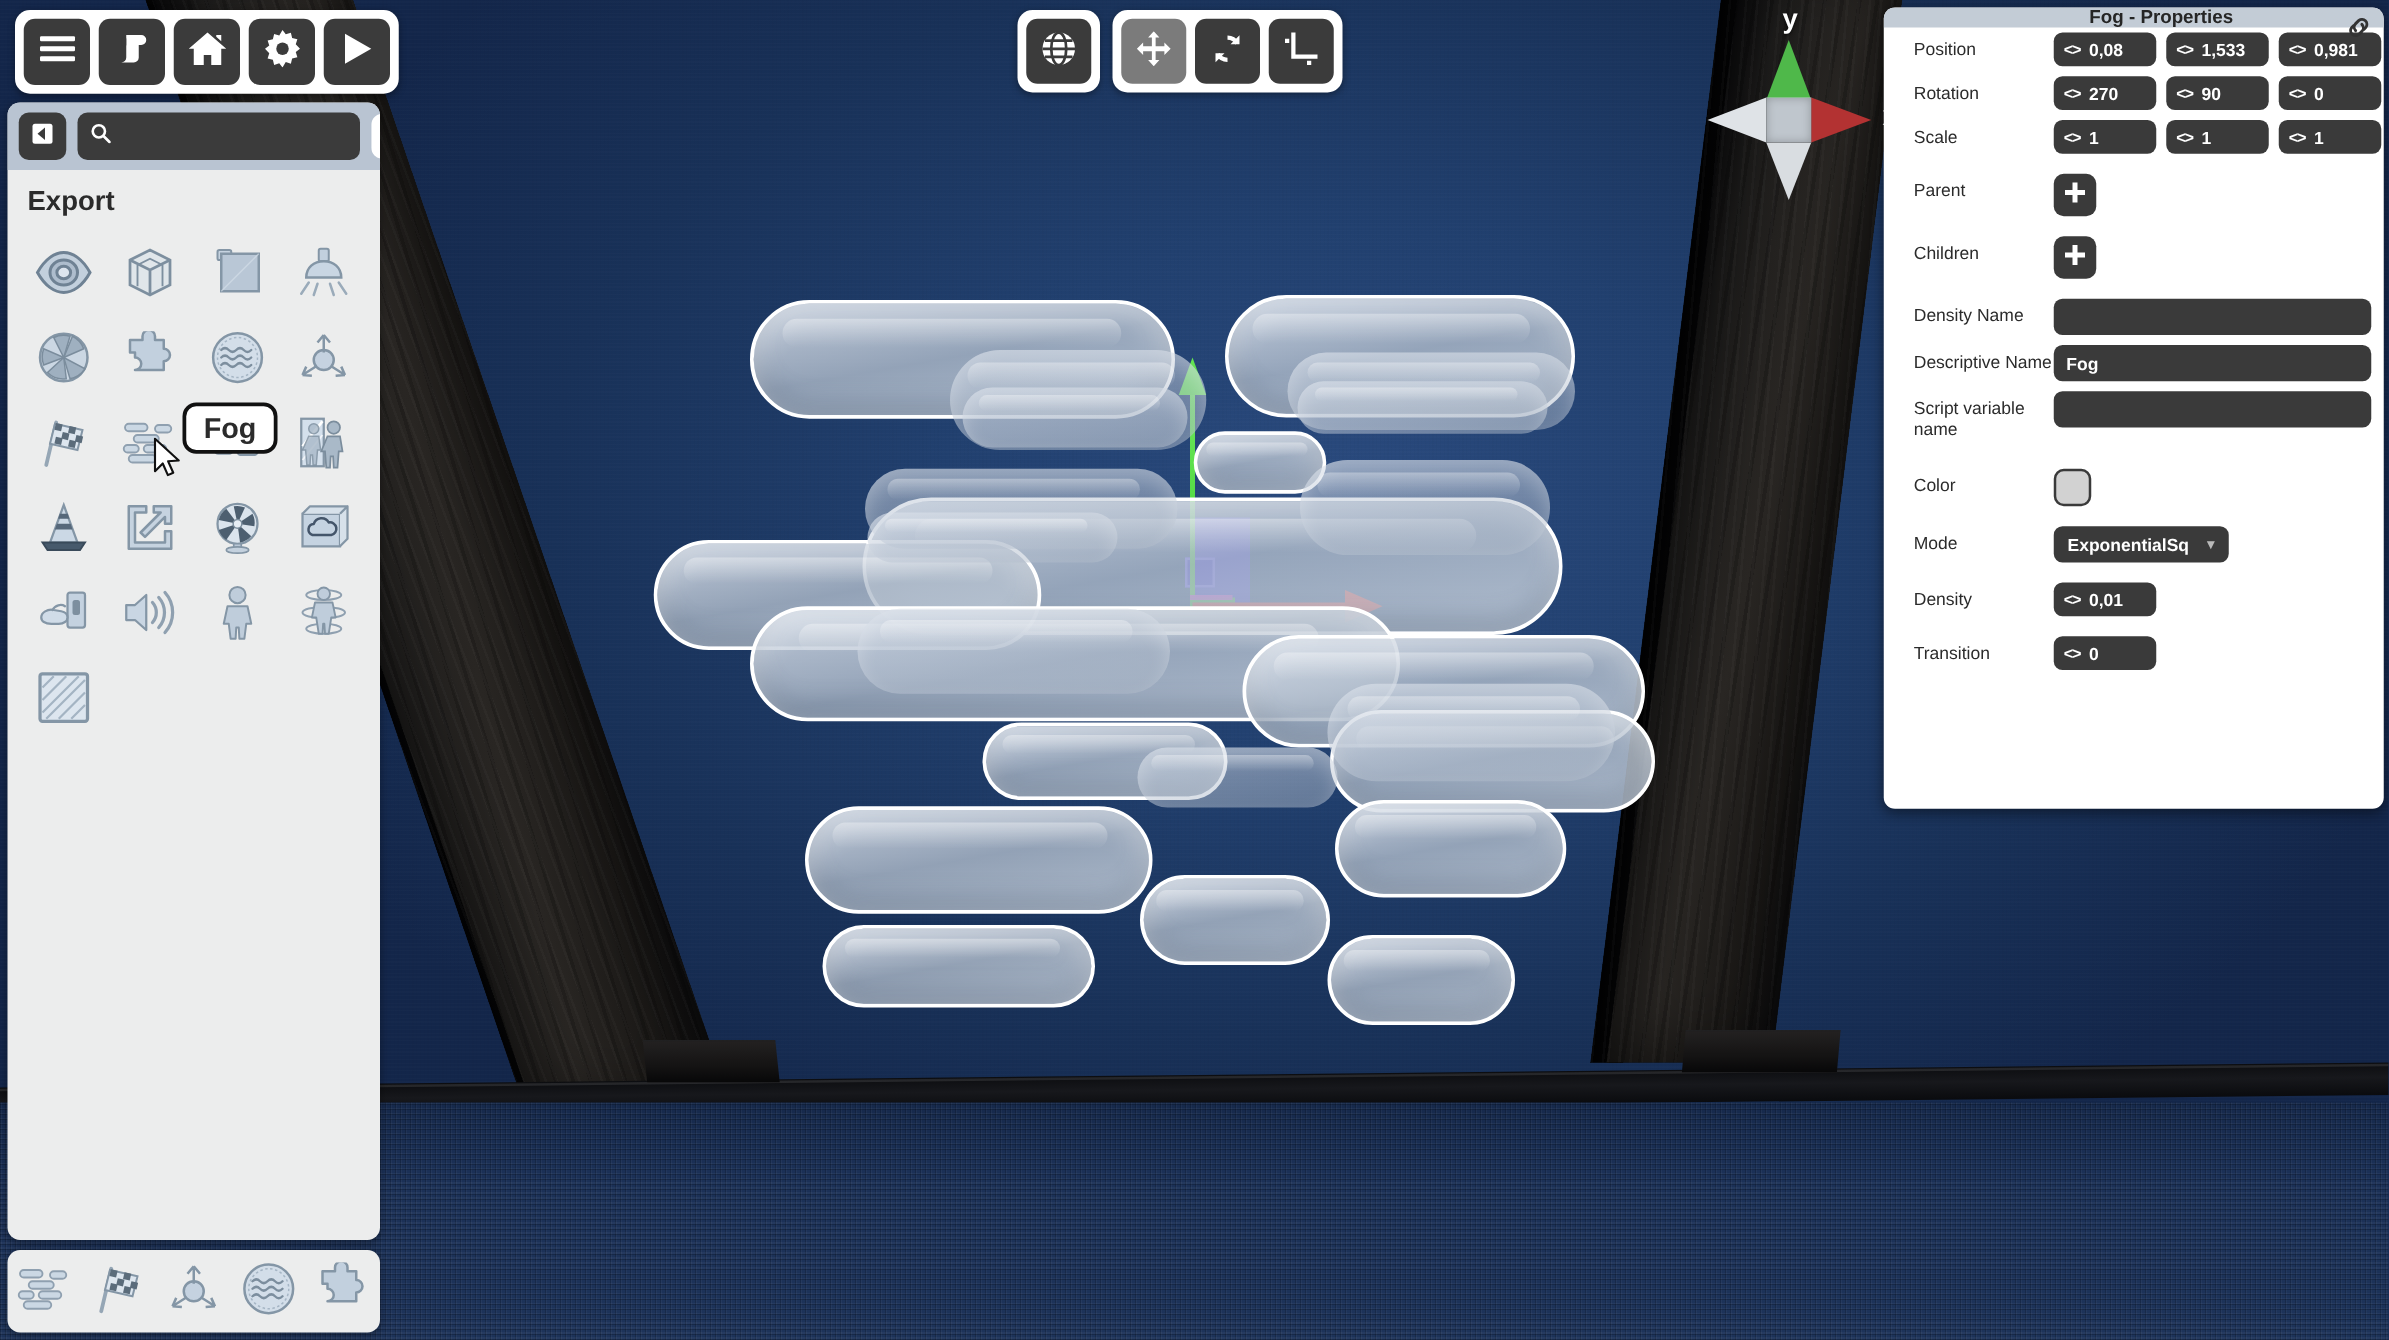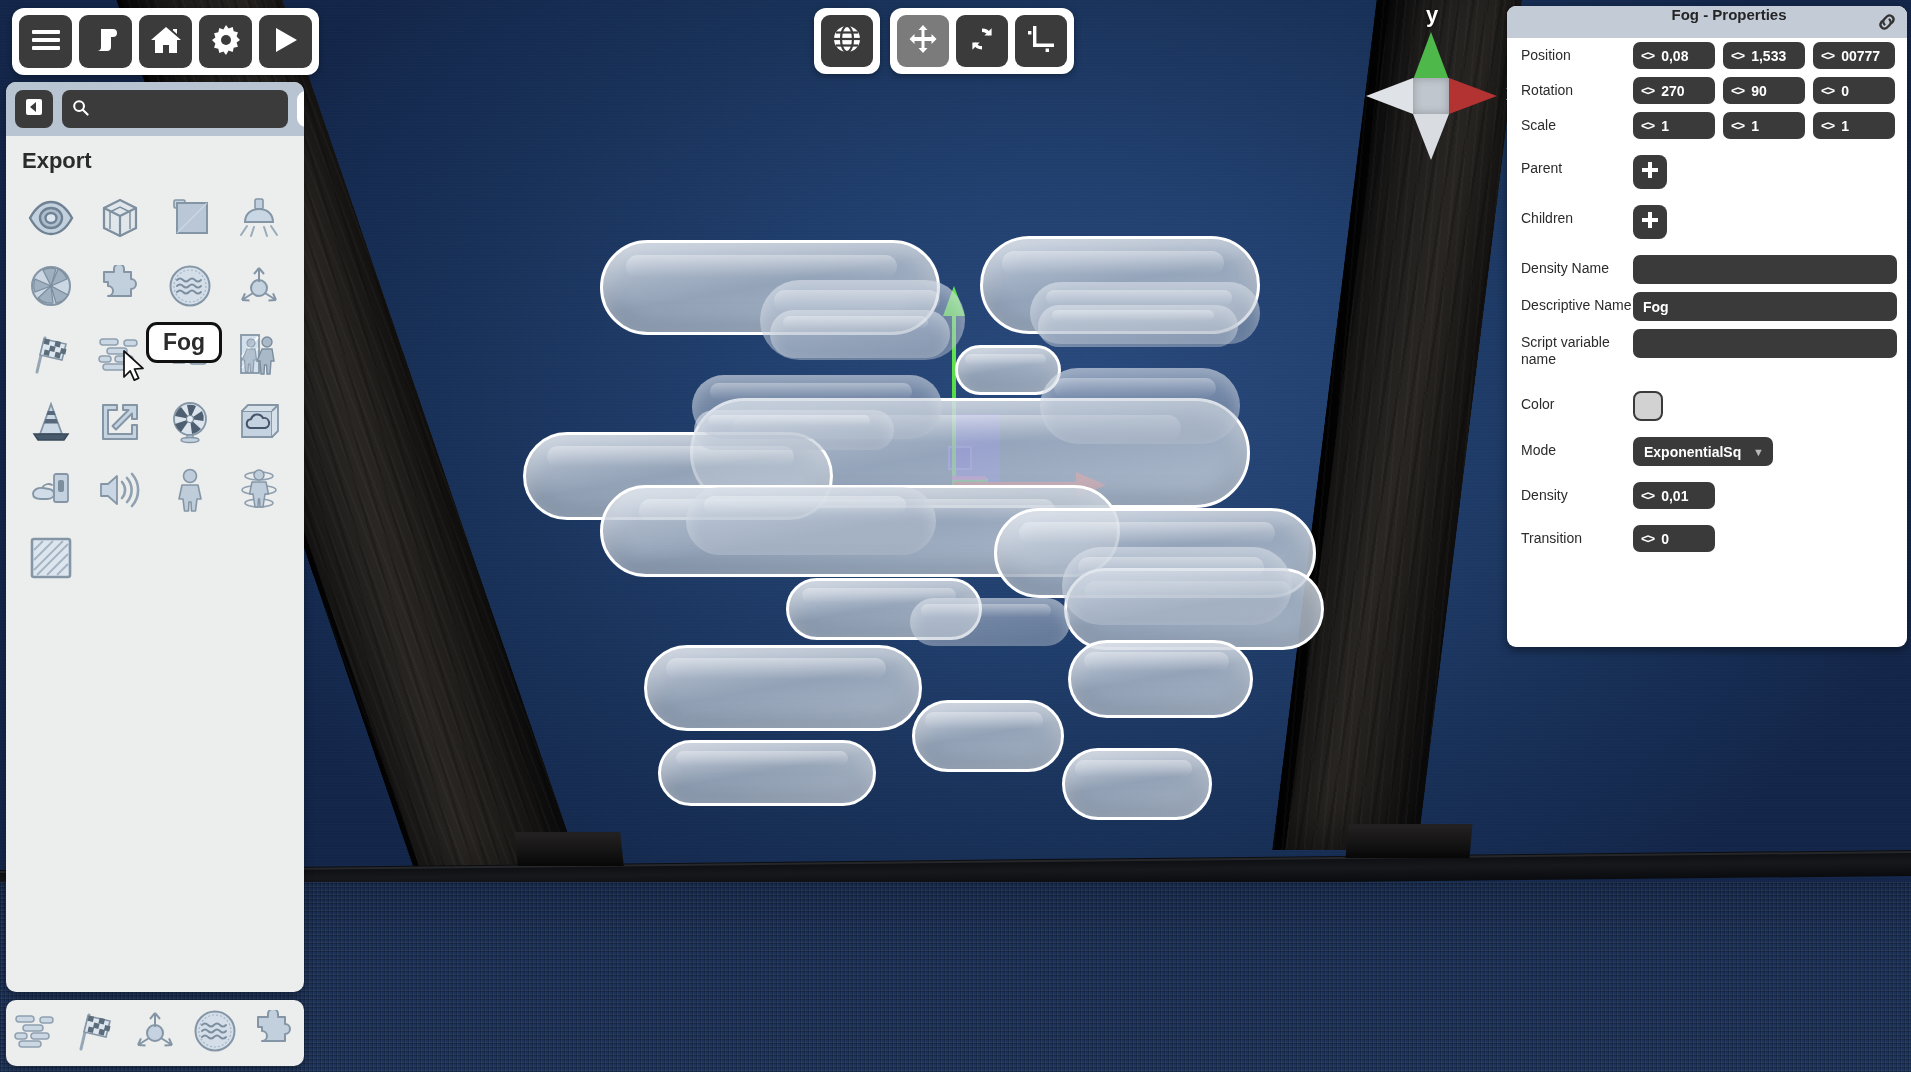--- a/index.html
+++ b/index.html
@@ -242,37 +242,37 @@
   #mouse-cursor { position:absolute; left: 122px; top: 350px; z-index: 31; }
 
   
   #properties-panel {
     position: absolute; left: 1507px; top: 6px; width: 400px; height: 641px;
     background: #ffffff; border-radius: 9px; overflow: hidden;
     box-shadow: 0 3px 10px rgba(0,0,0,.45);
     display: flex; flex-direction: column;
   }
   #prop-header {
-    height: 32px; background: #c3ccd6; position: relative;
-    display:flex; align-items:flex-start; justify-content:center;padding-left:44px;
+    height: 16px; background: #c3ccd6; position: relative;
+    display:flex; align-items:flex-end; justify-content:center;padding-left:44px;
   }
   #prop-title { font-size: 15px; font-weight: 700; color:#252525; }
   #link-icon { position:absolute; right: 8px; top: 4px; cursor:pointer; }
 
   #transform-header {
     display:flex; align-items:center; gap: 12px; padding: 10px 0 6px 14px;
   }
   .tri-down {
     width: 0; height: 0; border-left: 11px solid transparent;
     border-right: 11px solid transparent; border-top: 15px solid #151515;
     cursor: pointer;
   }
   #transform-label { font-size: 16px; color:#2c2c2c; }
 
-  .prop-row { display:flex; align-items:flex-start; padding: 4px 10px 4px 14px; }
+  .prop-row { display:flex; align-items:flex-start; padding: 4px 10px 4px 24px; }
   .prop-label {
     width: 112px; flex: none; font-size: 14px; color:#2b2b2b; line-height: 1.18;
     padding-top: 5px;
   }
   .prop-fields { display:flex; gap: 8px; flex: 1; }
 
   .num-field {
     background:#3a3a3a; border-radius: 7px; height: 27px; width: 82px;
     display:flex; align-items:center; gap: 7px; padding: 0 8px; cursor: text;
   }
@@ -827,21 +827,21 @@
         <div class="num-field">
           <span class="chev">&lt;&gt;</span>
           <span class="val">0,08</span>
         </div>
         <div class="num-field">
           <span class="chev">&lt;&gt;</span>
           <span class="val">1,533</span>
         </div>
         <div class="num-field">
           <span class="chev">&lt;&gt;</span>
-          <span class="val">00777</span>
+          <span class="val">0,981</span>
         </div>
       </div>
     </div>
 
     <div class="prop-row">
       <div class="prop-label">Rotation</div>
       <div class="prop-fields">
         <div class="num-field">
           <span class="chev">&lt;&gt;</span>
           <span class="val">270</span>

